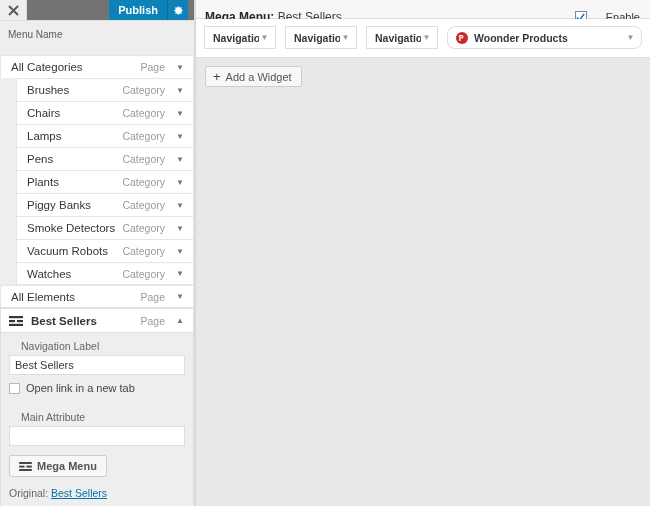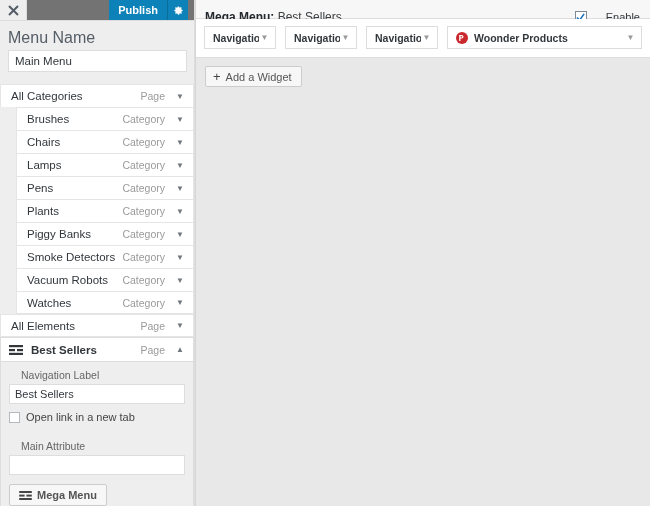--- a/index.html
+++ b/index.html
@@ -57,21 +57,21 @@
     border-left: 1px solid #0a6e9c;
     color: #fff;
     cursor: pointer;
     margin-right: 6px;
   }
   .cz-gear svg { display:block; }
 
   .cz-body { flex: 1; overflow: hidden; position: relative; padding-top: 8px; }
 
   .field-label {
-    font-size: 16px; color: #555d66;
+    font-size: 10px; color: #555d66;
     padding: 0 8px 3px 8px;
   }
   .menu-name-input {
     display: block;
     width: 179px; margin: 0 8px;
     height: 22px;
     border: 1px solid #dddddd;
     background: #ffffff;
     font-size: 11.5px;
     font-family: "Liberation Sans", sans-serif;
@@ -190,21 +190,21 @@
   .widget-box {
     height: 23px;
     background: #ffffff;
     border: 1px solid #dddddd;
     display: flex; align-items: center;
     padding: 0 5px 0 8px;
     cursor: pointer;
     position: relative;
   }
   .widget-box.fixed { width: 72px; }
-  .widget-box.grow { flex: 1; }
+  .widget-box.grow { flex: 1; border-radius: 8px; }
   .wb-icon { margin-right: 6px; display:flex; align-items:center; }
   .wb-label {
     font-size: 10.5px; font-weight: bold; color: #32373c;
     flex: 1; white-space: nowrap; overflow: hidden;
   }
   .wb-caret { color: #999; font-size: 8px; width: 11px; text-align: center; }
 
   .addwidget-row { padding: 8px 0 0 9px; }
   .add-widget-btn {
     display: inline-flex; align-items: center; gap: 5px;
@@ -236,21 +236,20 @@
         <svg width="11" height="11" viewBox="0 0 16 16" aria-hidden="true">
           <path fill="#ffffff" d="M8 5.2A2.8 2.8 0 1 0 8 10.8 2.8 2.8 0 0 0 8 5.2zm0 4.2A1.4 1.4 0 1 1 8 6.6a1.4 1.4 0 0 1 0 2.8z"></path>
           <path fill="#ffffff" d="M14 8.9v-1.8l-1.6-.3a4.7 4.7 0 0 0-.5-1.2l.9-1.3-1.3-1.3-1.3.9a4.7 4.7 0 0 0-1.2-.5L8.9 2H7.1l-.3 1.4a4.7 4.7 0 0 0-1.2.5l-1.3-.9-1.3 1.3.9 1.3a4.7 4.7 0 0 0-.5 1.2L2 7.1v1.8l1.4.3c.1.4.3.8.5 1.2l-.9 1.3 1.3 1.3 1.3-.9c.4.2.8.4 1.2.5l.3 1.4h1.8l.3-1.4c.4-.1.8-.3 1.2-.5l1.3.9 1.3-1.3-.9-1.3c.2-.4.4-.8.5-1.2L14 8.9z"></path>
         </svg>
       </div>
     </div>
 
     <div class="cz-body">
 
       <div class="field-label">Menu Name</div>
-      <input class="menu-name-input" type="text" value="Main Menu" style="">
 
       <div class="menu-list">
 
         <div class="menu-item">
           <span class="mi-title">All Categories</span>
           <span class="mi-type">Page</span>
           <span class="mi-toggle">▼</span>
         </div>
 
         <div class="menu-item depth1">

